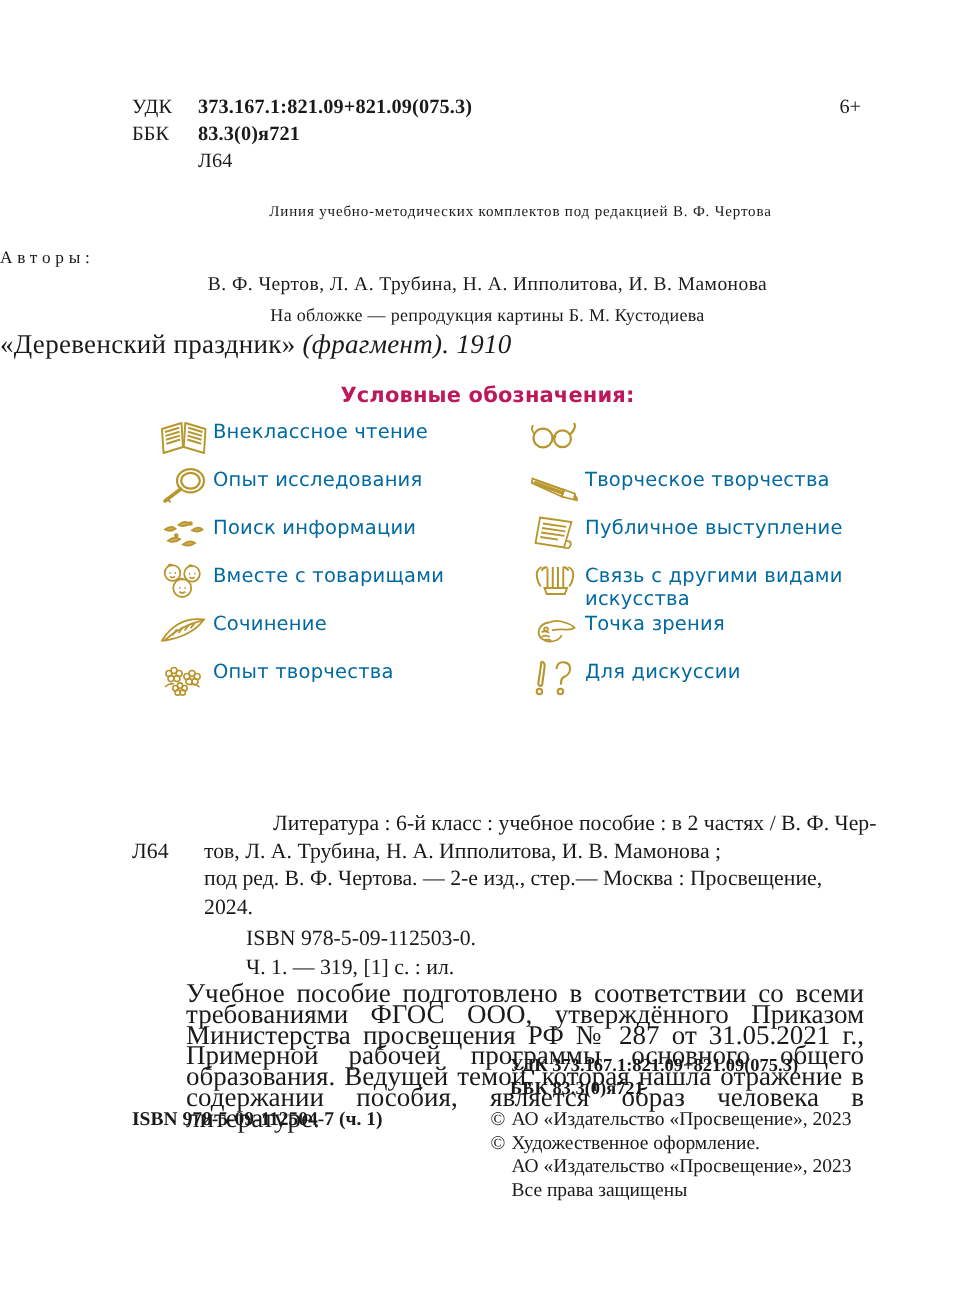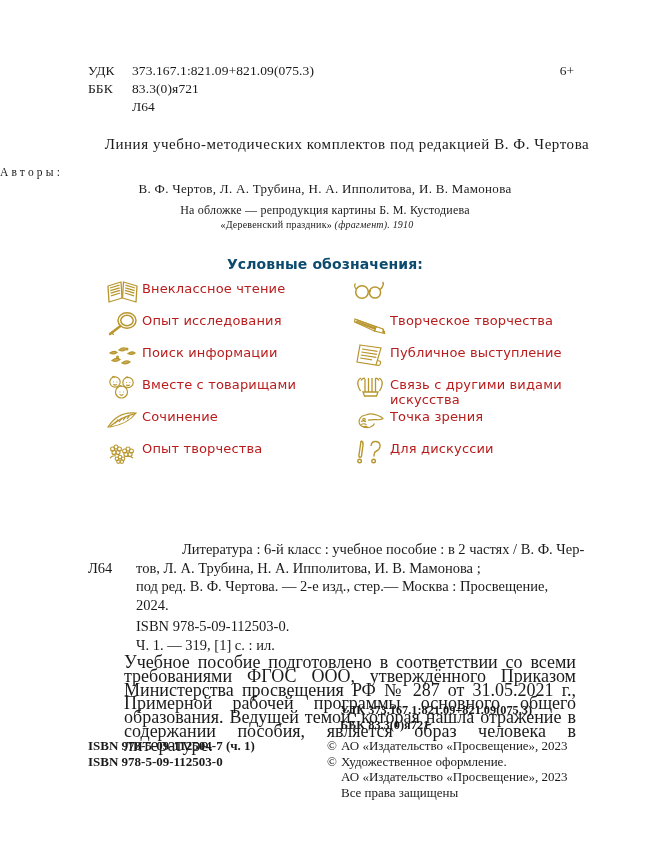--- a/index.html
+++ b/index.html
@@ -27,41 +27,41 @@
     font-size: 13.5px;
     line-height: 18px;
     letter-spacing: 0.1px;
   }
   .udc-row { display: flex; }
   .udc-label {
     width: 44px;
     flex: 0 0 44px;
     font-weight: 400;
   }
-  .udc-val { white-space: pre; }
+  .udc-val { white-space: pre; font-weight: bold; }
   .udc-l64 { margin-left: 44px; }
 
   .age-mark {
     position: absolute;
     right: 76px;
     top: 62px;
     font-family: "Liberation Serif", serif;
     font-size: 13.5px;
     line-height: 18px;
   }
 
   
   .series-line {
     position: absolute;
     left: 0;
     right: 0;
     top: 136px;
     text-align: center;
     font-family: "Liberation Serif", serif;
-    font-size: 15px;
+    font-size: 10px;
     letter-spacing: 0.55px;
     padding-left: 44px;
   }
   .authors-head {
     position: absolute;
     left: 0;
     right: 0;
     top: 166px;
     font-family: "Liberation Serif", serif;
     font-size: 11.5px;
@@ -85,38 +85,37 @@
     text-align: center;
     font-family: "Liberation Serif", serif;
     font-size: 12px;
     letter-spacing: 0.2px;
   }
   .cover-line2 {
     position: absolute;
     left: 0;
     right: 16px;
     top: 219px;
-    text-align: center;
-    font-family: "Liberation Serif", serif;
-    font-size: 10px;
+    font-family: "Liberation Serif", serif;
+    font-size: 18px;
     letter-spacing: 0.2px;
   }
   .cover-line2 .ital { font-style: italic; }
 
   
   .legend-title {
     position: absolute;
     left: 0;
     right: 0;
     top: 256px;
     text-align: center;
     font-family: "DejaVu Sans", sans-serif;
     font-size: 14px;
     font-weight: bold;
-    color: #0c4a6e;
+    color: #be185d;
     letter-spacing: 0.1px;
   }
   .legend {
     position: absolute;
     left: 104px;
     top: 277px;
     width: 470px;
     display: grid;
     grid-template-columns: 248px 222px;
     grid-auto-rows: 0px;
@@ -133,21 +132,21 @@
   .legend-icon {
     width: 38px;
     flex: 0 0 38px;
     height: 30px;
     position: relative;
   }
   .legend-icon svg { display: block; }
   .legend-label {
     font-family: "DejaVu Sans", sans-serif;
     font-size: 13px;
-    color: #b91c1c;
+    color: #0369a1;
     line-height: 15px;
     padding-top: 4px;
     letter-spacing: 0.15px;
   }
   .legend-label.two-line { line-height: 15px; }
 
   
   .bib {
     position: absolute;
     left: 88px;
@@ -166,21 +165,21 @@
   .bib-mark {
     position: absolute;
     left: 0;
     top: 18.5px;
     font-family: "Liberation Serif", serif;
     font-size: 14.5px;
   }
   .bib b { font-weight: normal; }
 
   .isbn-list {
-    margin-left: 48px;
+    margin-left: 76px;
     margin-top: 3px;
   }
   .isbn-list div { white-space: pre; }
 
   .note {
     margin-left: 36px;
     margin-top: 2px;
     width: 452px;
     font-size: 18px;
     line-height: 13.8px;
@@ -472,21 +471,20 @@
     </div>
   </div>
 
   <div class="udc-bottom">
     <div class="row">УДК 373.167.1:821.09+821.09(075.3)</div>
     <div class="row">ББК 83.3(0)я721</div>
   </div>
 
   <div class="isbn-bottom">
     <div>ISBN 978-5-09-112504-7 (ч. 1)</div>
-    <div>ISBN 978-5-09-112503-0</div>
   </div>
 
   <div class="copyright">
     <div class="crow">
       <span class="sym">©</span>
       <span>АО «Издательство «Просвещение», 2023</span>
     </div>
     <div class="crow">
       <span class="sym">©</span>
       <span>Художественное оформление.</span>

